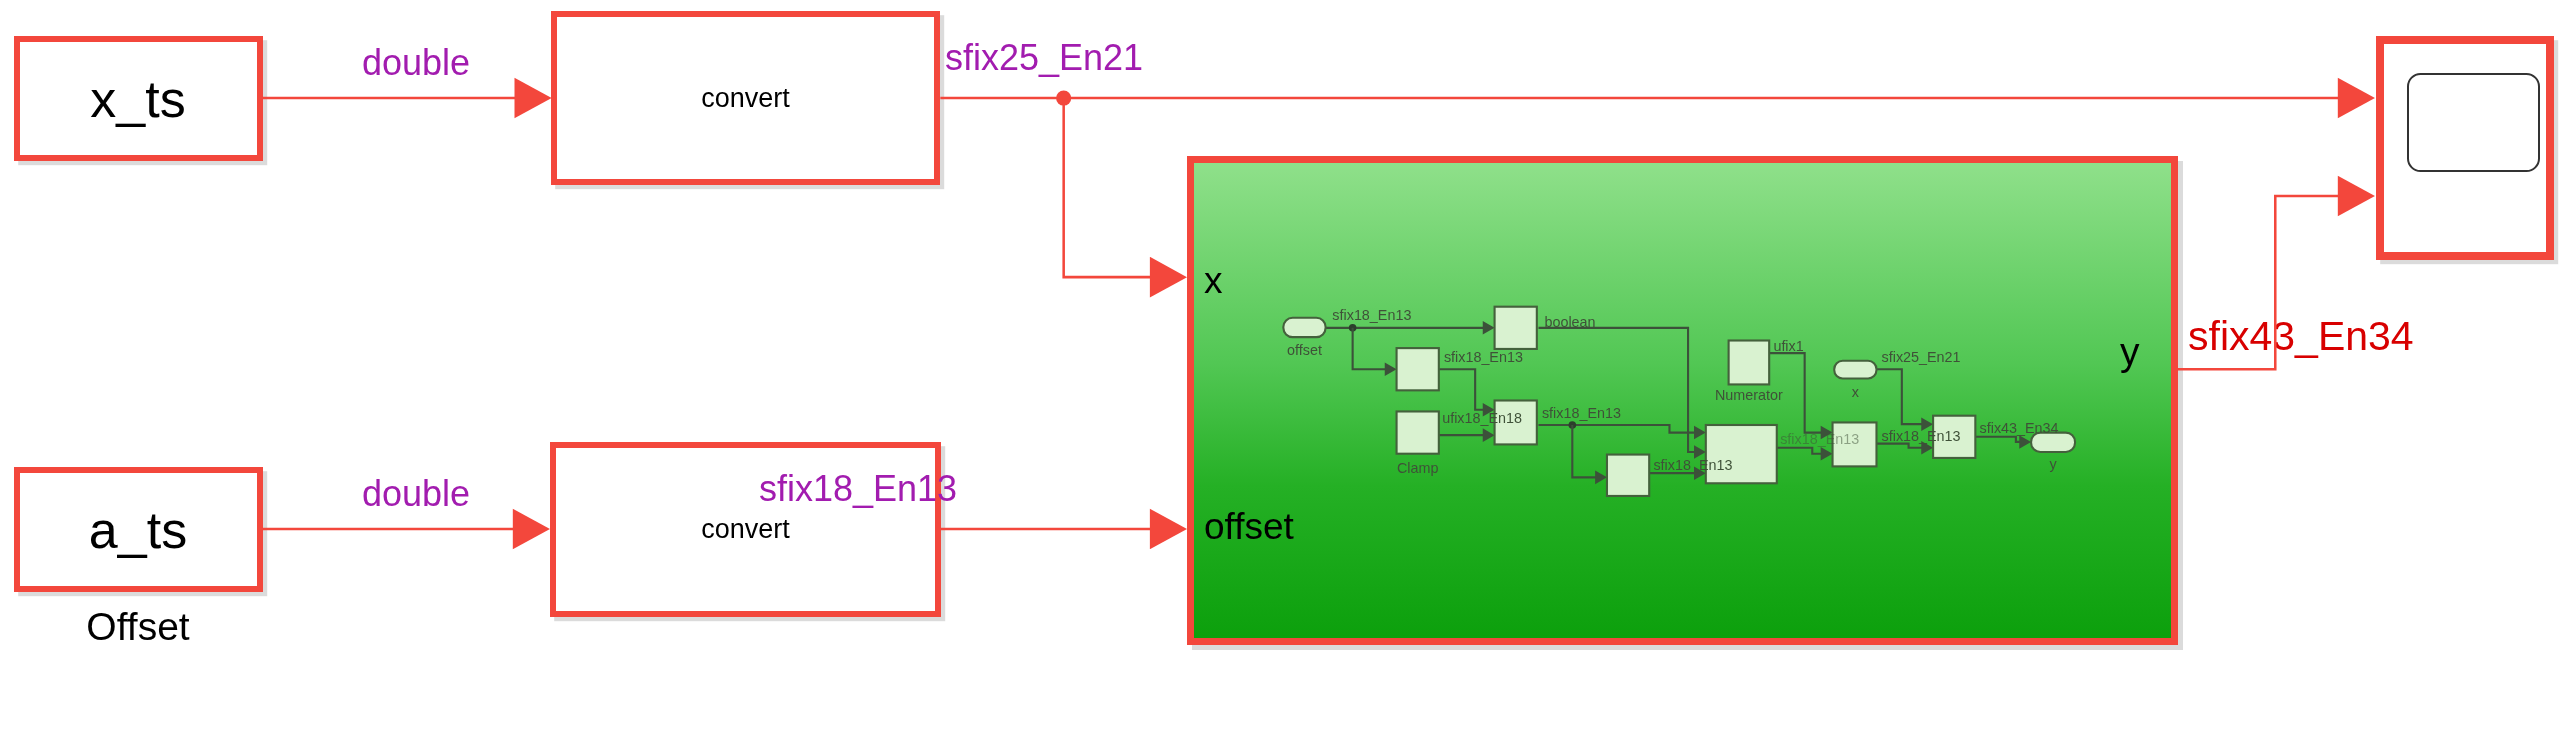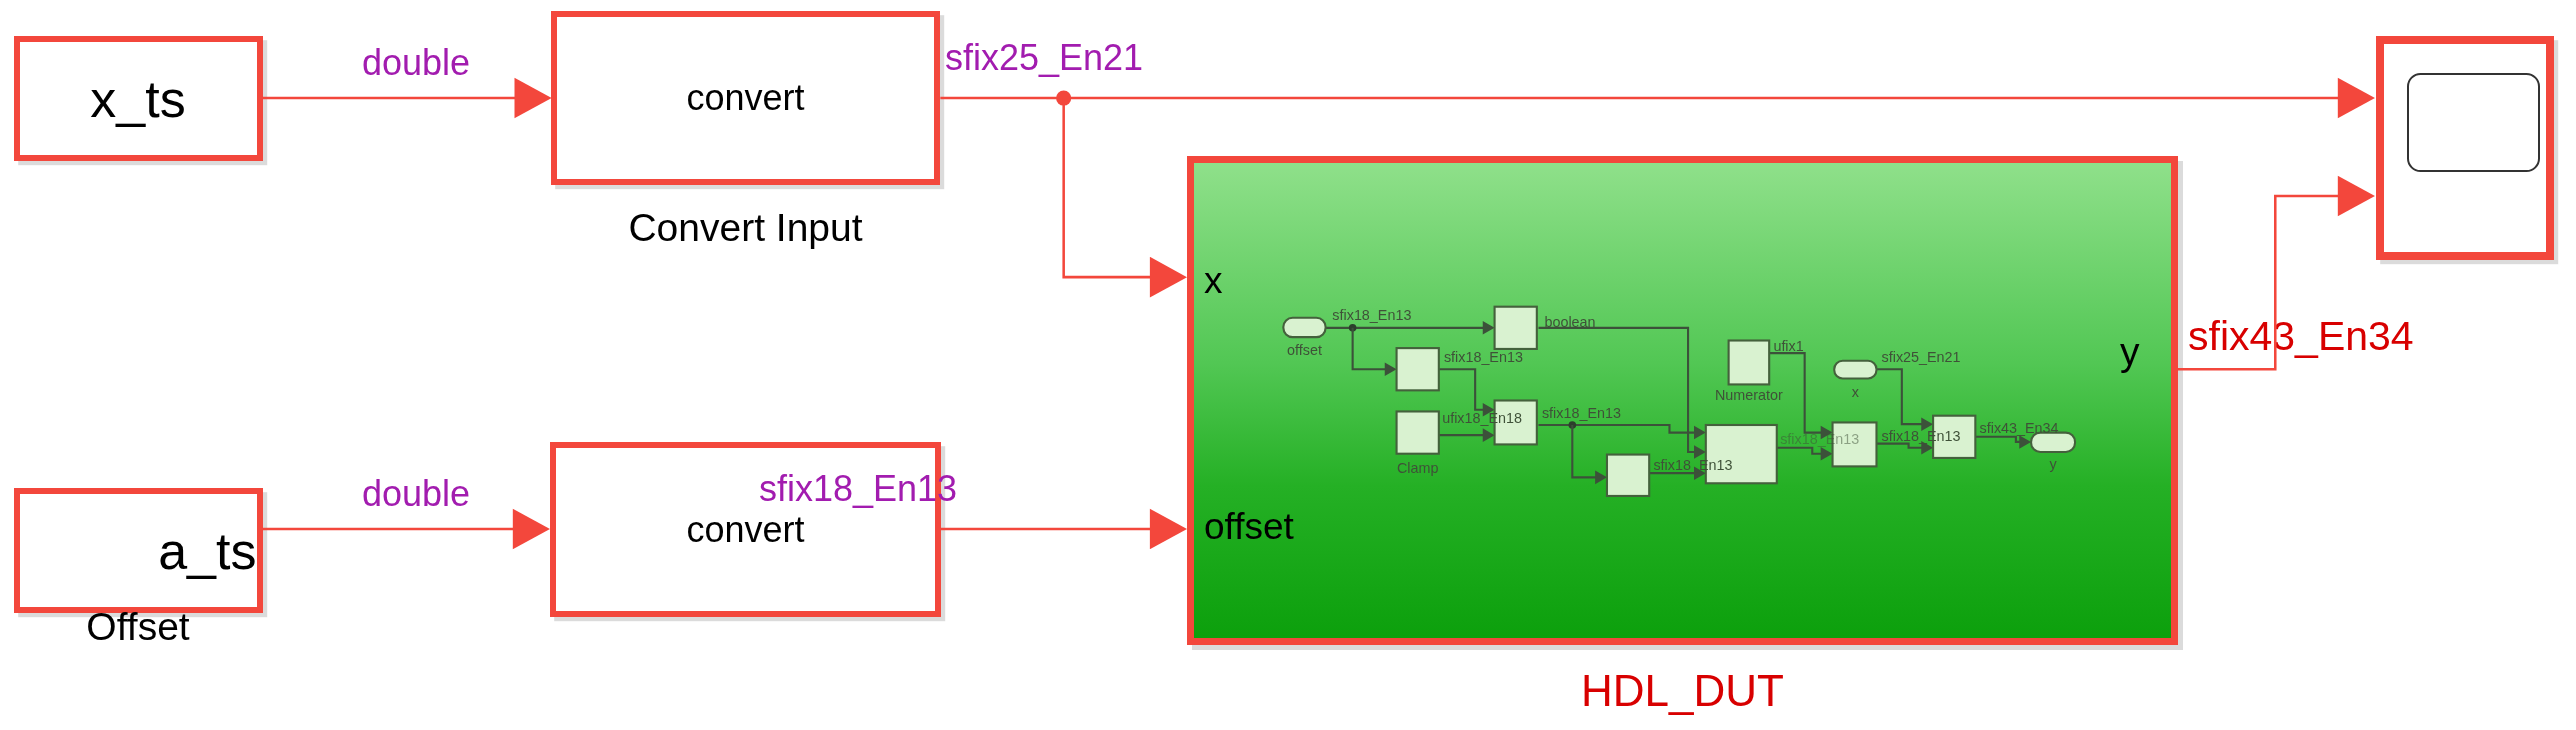--- a/index.html
+++ b/index.html
@@ -14,21 +14,21 @@
   .blk{
     position:absolute;
     background:#ffffff;
     border:6.8px solid #f3473c;
     box-sizing:border-box;
     box-shadow:4.2px 4.2px 0 rgba(190,190,190,.55);
     display:flex;align-items:center;justify-content:center;
     color:#000;
   }
   .blk.src{font-size:52px;}
-  .blk.cnv{font-size:36px;}
+  .blk.cnv{font-size:27px;}
   .caption{
     position:absolute;
     color:#000;
     font-size:39px;
     text-align:center;
     white-space:nowrap;
   }
   .sig{
     position:absolute;
     color:#a21caf;
@@ -84,36 +84,34 @@
 
 <div class="canvas">
 
   <div class="blk src" style="left:13.5px;top:36px;width:249px;height:125px;">
     <span>x_ts</span>
   </div>
 
   <div class="blk cnv" style="left:551px;top:11px;width:389px;height:174px;">
     <span>convert</span>
   </div>
-  <div class="caption" style="left:551px;top:206px;width:389px;">Convert Input</div>
-
-  <div class="blk src" style="left:13.5px;top:488px;width:249px;height:125px;justify-content:flex-end;">
+
+  <div class="blk src" style="left:13.5px;top:467px;width:249px;height:125px;">
     <span>a_ts</span>
   </div>
   <div class="caption" style="left:13.5px;top:605px;width:249px;">Offset</div>
 
   <div class="blk cnv" style="left:550px;top:442px;width:391px;height:175px;">
     <span>convert</span>
   </div>
 
   <div class="hdl"></div>
   <div class="portlabel" style="left:1204px;top:260px;">x</div>
   <div class="portlabel" style="left:1204px;top:506px;">offset</div>
   <div class="portlabel" style="left:2120px;top:330px;font-size:39px;">y</div>
-  <div class="caption red" style="left:1187px;top:666px;width:991px;">HDL_DUT</div>
 
   <div class="scope">
     <div class="screen"></div>
   </div>
 
   <div class="sig" style="left:362px;top:42px;">double</div>
   <div class="sig" style="left:945px;top:37px;">sfix25_En21</div>
   <div class="sig" style="left:362px;top:473px;">double</div>
   <div class="sig" style="left:759px;top:468px;">sfix18_En13</div>
   <div class="sig red" style="left:2188px;top:313px;font-size:41px;">sfix43_En34</div>

